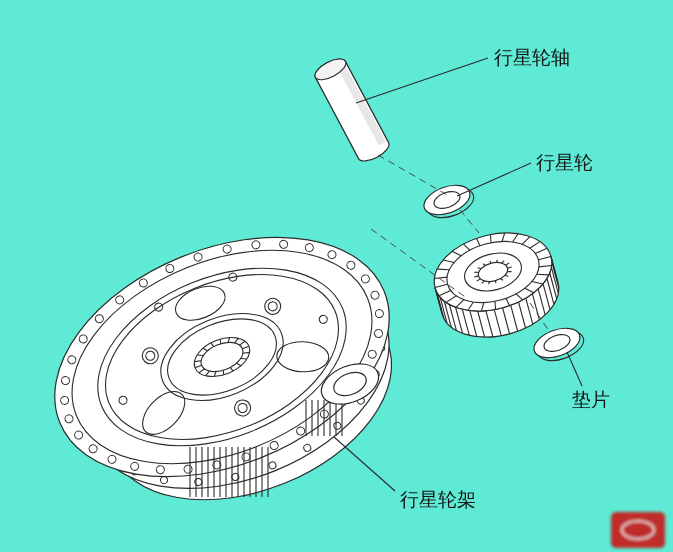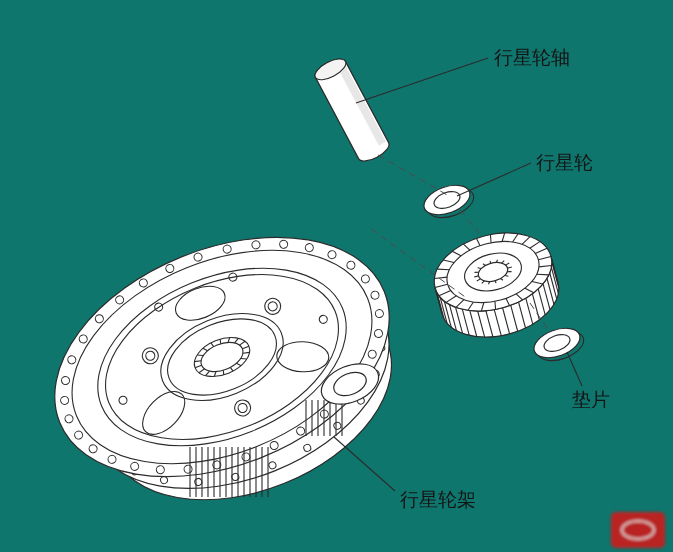--- a/index.html
+++ b/index.html
@@ -3,21 +3,21 @@
 <meta charset="utf-8">
 <style>
   :root{
     --line:#2b2b2b;
     --wm:#c81e1e;
   }
   html,body{margin:0;padding:0;background:#ffffff;}
   .stage{
     position:relative;
     width:673px;height:552px;
-    background:#0f766e;
+    background:#5eead4;
     overflow:hidden;
     font-family:"DejaVu Sans", sans-serif;
   }
   svg{position:absolute;left:0;top:0;}
   .ln{fill:none;stroke:var(--line);stroke-width:1.1;}
   .fw{fill:#ffffff;stroke:var(--line);stroke-width:1.2;}
   .fg{fill:#f3f3f3;stroke:var(--line);stroke-width:1.1;}
   .holes circle{fill:#ffffff;stroke:var(--line);stroke-width:1;}
   .dash{fill:none;stroke:#4a4a4a;stroke-width:1;stroke-dasharray:7 5;}
   .ldr{fill:none;stroke:var(--line);stroke-width:1.1;}

